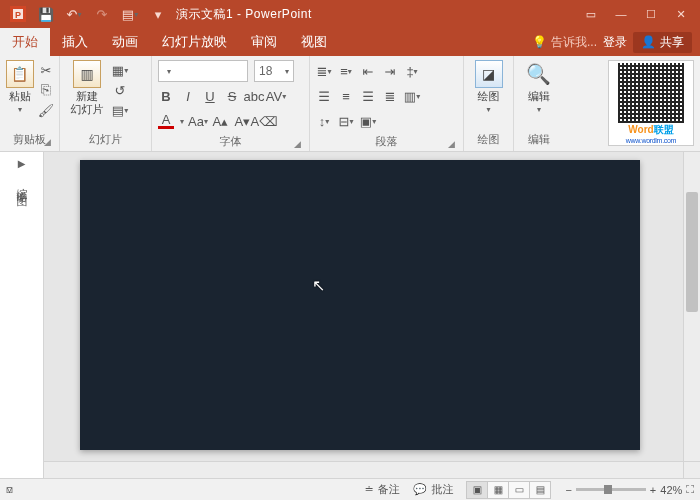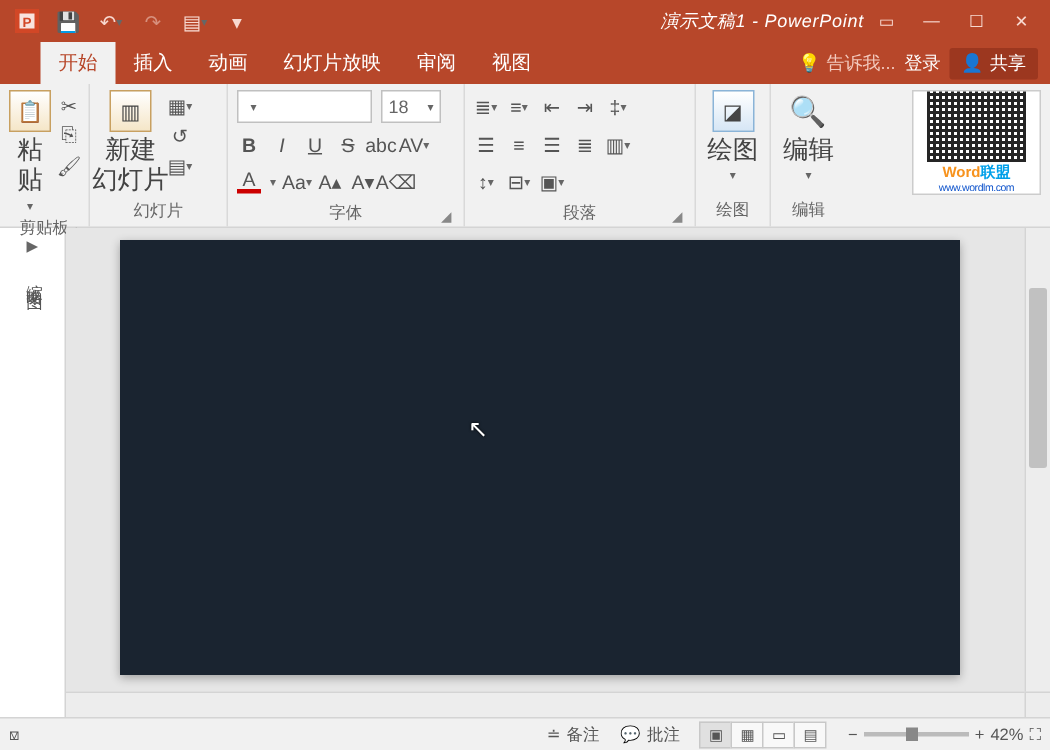--- a/index.html
+++ b/index.html
@@ -1,43 +1,43 @@
 <!DOCTYPE html>
 <html><head>
 <meta charset="utf-8">
 <style>
   * { box-sizing: border-box; margin: 0; padding: 0; font-family: "Microsoft YaHei", "SimSun", sans-serif; }
   body { width: 700px; height: 500px; overflow: hidden; background: #fff; font-size: 12px; color: #444; }
   .titlebar { background: #b7472a; height: 28px; display: flex; align-items: center; color: #fff; }
   .qat { display: flex; align-items: center; gap: 4px; padding: 0 6px; }
   .qat .ico, .winbtn { width: 24px; height: 24px; display: flex; align-items: center; justify-content: center; font-size: 13px; color: #f8d9d0; }
-  .title-center { flex: 1; text-align: right; font-size: 12px; letter-spacing: .5px; font-style: italic; }
+  .title-center { flex: 1; text-align: left; font-size: 12px; letter-spacing: .5px; }
   .winbtns { display: flex; padding-right: 4px; }
   .winbtn { width: 30px; font-size: 11px; }
   .tabbar { background: #b7472a; height: 28px; display: flex; align-items: stretch; color: #fff; }
   .tab { padding: 0 12px; display: flex; align-items: center; font-size: 13px; cursor: pointer; }
-  .tab.active { background: #f1f1f1; color: #b7472a; margin-left: 27px; }
+  .tab.active { background: #f1f1f1; color: #b7472a; }
   .tabbar .right { margin-left: auto; display: flex; align-items: center; gap: 6px; padding-right: 8px; font-size: 12px; }
   .tellme { display:flex; align-items:center; gap:4px; color:#f3c9bd;}
   .share { background:#9c371f; padding:2px 8px; border-radius:2px; display:flex; align-items:center; gap:4px;}
   .ribbon { background: #f1f1f1; border-bottom: 1px solid #d4d4d4; height: 96px; display: flex; position: relative; }
   .group { border-right: 1px solid #d9d9d9; display: flex; flex-direction: column; justify-content: space-between; padding: 4px 6px 2px 6px; }
   .group-body { display: flex; align-items: flex-start; gap: 4px; flex:1;}
   .group-label { text-align: center; font-size: 11px; color: #666; padding: 2px 0; position: relative; }
   .dlaunch { position: absolute; right: 2px; bottom: 2px; font-size: 9px; color: #888; }
   .bigbtn { display: flex; flex-direction: column; align-items: center; justify-content: center; width: 42px; gap:2px;}
   .bigbtn .ic { width: 28px; height: 28px; border: 1px solid #c8a060; background: linear-gradient(#fff,#f5e6c8); display:flex; align-items:center; justify-content:center; font-size:14px;}
-  .bigbtn .lbl { font-size: 17px; text-align: center; line-height: 1.2; }
+  .bigbtn .lbl { font-size: 11px; text-align: center; line-height: 1.2; }
   .drop { font-size: 8px; color:#666; }
   .minicol { display:flex; flex-direction:column; gap:4px; }
   .minirow { display:flex; gap:6px; align-items:center; height:22px;}
   .ic16 { width:16px; height:16px; display:flex; align-items:center; justify-content:center; font-size:13px; color:#555;}
   .fontsel, .sizesel { height:22px; border:1px solid #c0c0c0; background:#fff; display:flex; align-items:center; padding:0 4px; font-size:12px; color:#666; gap:4px;}
   .fontsel { width:90px; } .sizesel { width:40px; justify-content:space-between;}
-  .qr { position:absolute; right:6px; top:4px; width:86px; height:70px; background:#fff; border:1px solid #ccc; display:flex; flex-direction:column; align-items:center; justify-content:center;}
+  .qr { position:absolute; right:6px; top:4px; width:86px; height:86px; background:#fff; border:1px solid #ccc; display:flex; flex-direction:column; align-items:center; justify-content:center;}
   .qrgrid { width:66px; height:60px; background:
     repeating-linear-gradient(0deg,#000 0 2px,transparent 2px 4px),
     repeating-linear-gradient(90deg,#000 0 2px,transparent 2px 4px);
     background-color:#fff; opacity:.85;}
   .qrlabel { font-size:10px; color:#1155cc; font-weight:bold;}
   .qrlabel .a{color:#f7931e;} .qrlabel .b{color:#00a0e9;}
   .qrsub { font-size:7px; color:#1155cc; letter-spacing:-.3px;}
   .workspace { display:flex; height: calc(500px - 28px - 28px - 96px - 22px); background:#e6e6e6;}
   .outline { width:44px; background:#fff; border-right:1px solid #d4d4d4; display:flex; flex-direction:column; align-items:center; padding-top:6px; gap:10px;}
   .outline .chev { font-size:10px; color:#666;}

